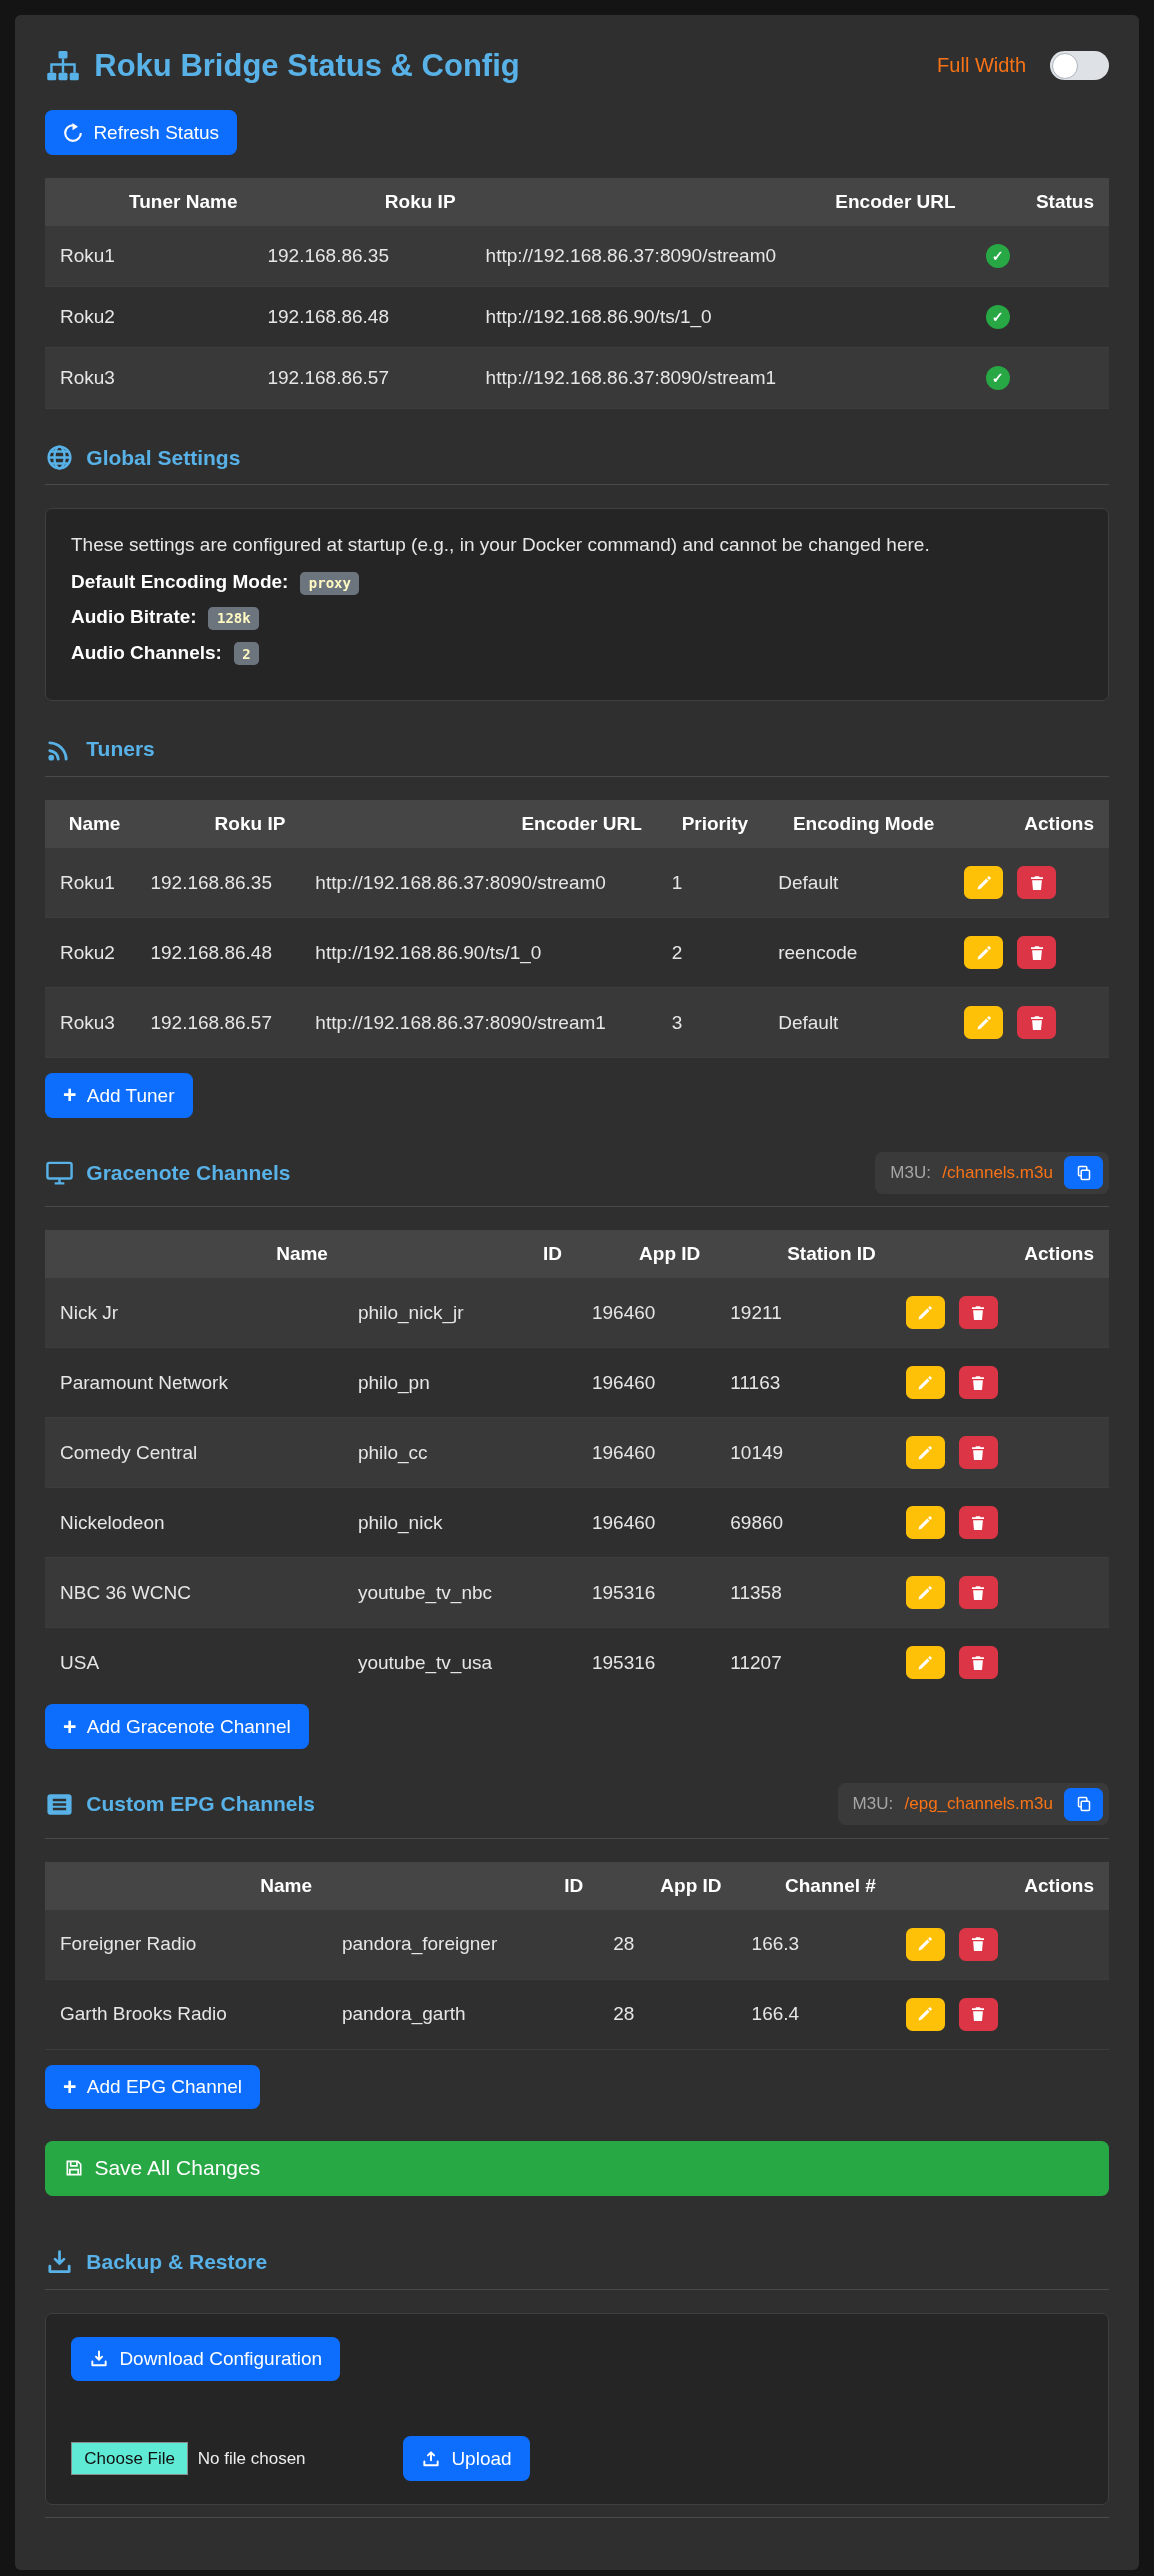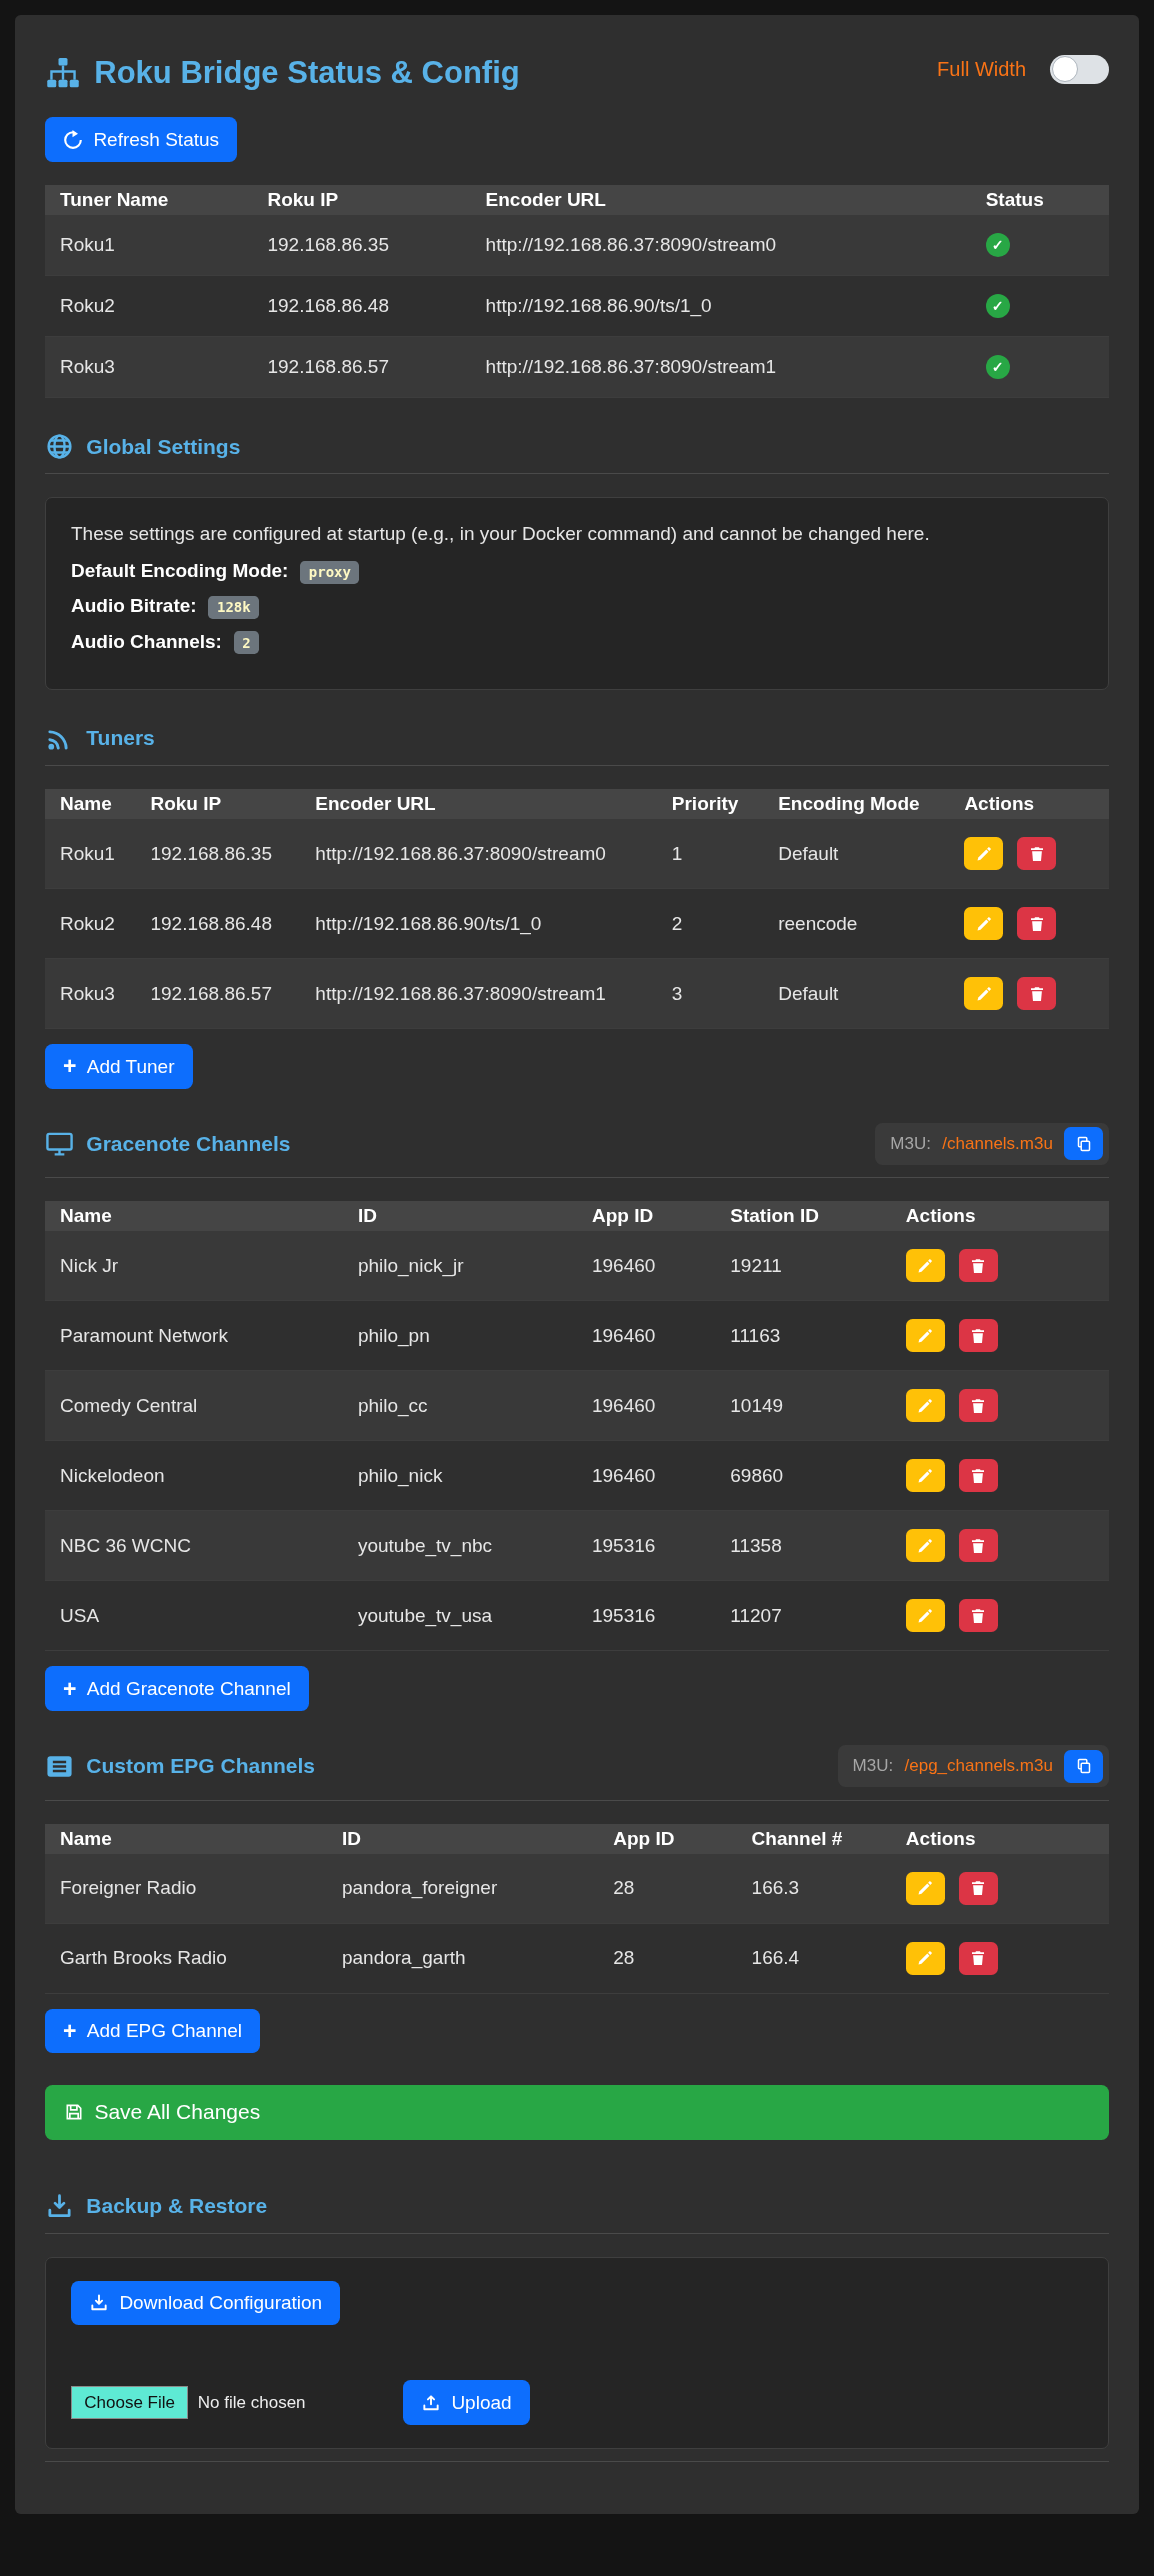--- a/index.html
+++ b/index.html
@@ -12,21 +12,21 @@
   }
   .container {
     margin: 15px;
     background: #2f2f2f;
     border-radius: 5.7px;
     padding: 25px 30px 28.5px;
   }
 
   
   .page-header { display: flex; justify-content: space-between; align-items: center; margin: 7.6px 0 25px; }
-  .title-wrap { display: flex; align-items: center; gap: 13.3px; color: #58b2e8; margin-top: 7px; }
+  .title-wrap { display: flex; align-items: center; gap: 13.3px; color: #58b2e8; }
   .page-title { font-size: 31px; font-weight: bold; margin: 0; color: #58b2e8; }
   .icon-xl { width: 36px; height: 36px; }
   .icon-lg { width: 29px; height: 29px; }
   .icon-sm { width: 20px; height: 20px; }
   .icon-xs { width: 16px; height: 16px; }
 
   .fullwidth { display: flex; align-items: center; gap: 24px; color: #f97316; font-size: 20px; }
   .switch { width: 59px; height: 29px; border-radius: 15px; background: #dee2e6; position: relative; cursor: pointer; display: inline-block; }
   .switch .knob { position: absolute; top: 1.9px; left: 1.9px; width: 26px; height: 26px; border-radius: 50%; background: #fff; border: 0.9px solid #adb5bd; }
 
@@ -40,21 +40,21 @@
               border: none; border-radius: 6.6px; cursor: pointer; }
   .btn-warning { background: #ffc107; }
   .btn-danger { background: #dc3545; }
   .refresh-btn { margin: 1.9px 0 23px; }
   .add-btn { margin-top: 15px; }
   .plus { font-size: 23px; font-weight: bold; line-height: 0.8; }
   .save-btn { margin: 32px 0 18px; }
 
   
   table { width: 100%; border-collapse: collapse; font-size: 19px; }
-  thead th { background: #454545; color: #fff; font-weight: bold; text-align: left; padding: 4px 15px; white-space: nowrap; }
+  thead th { background: #454545; color: #fff; font-weight: bold; text-align: right; padding: 13px 15px; white-space: nowrap; }
   tbody td { padding: 18px 15px; border-bottom: 0.9px solid #3d3d3d; color: #e6e6e6; }
   tbody tr:nth-child(odd) { background: rgba(255,255,255,0.05); }
   .actions-cell { white-space: nowrap; }
   .actions-cell .btn-icon + .btn-icon { margin-left: 8.5px; }
   .check-badge { display: inline-flex; width: 24px; height: 24px; border-radius: 50%; background: #28a745; color: #fff;
                  align-items: center; justify-content: center; font-size: 14.2px; font-weight: bold; }
 
   
   .section-head-row { display: flex; justify-content: space-between; align-items: center; margin-top: 34px; }
   .section-head { display: flex; align-items: center; gap: 12.3px; color: #58b2e8; }

